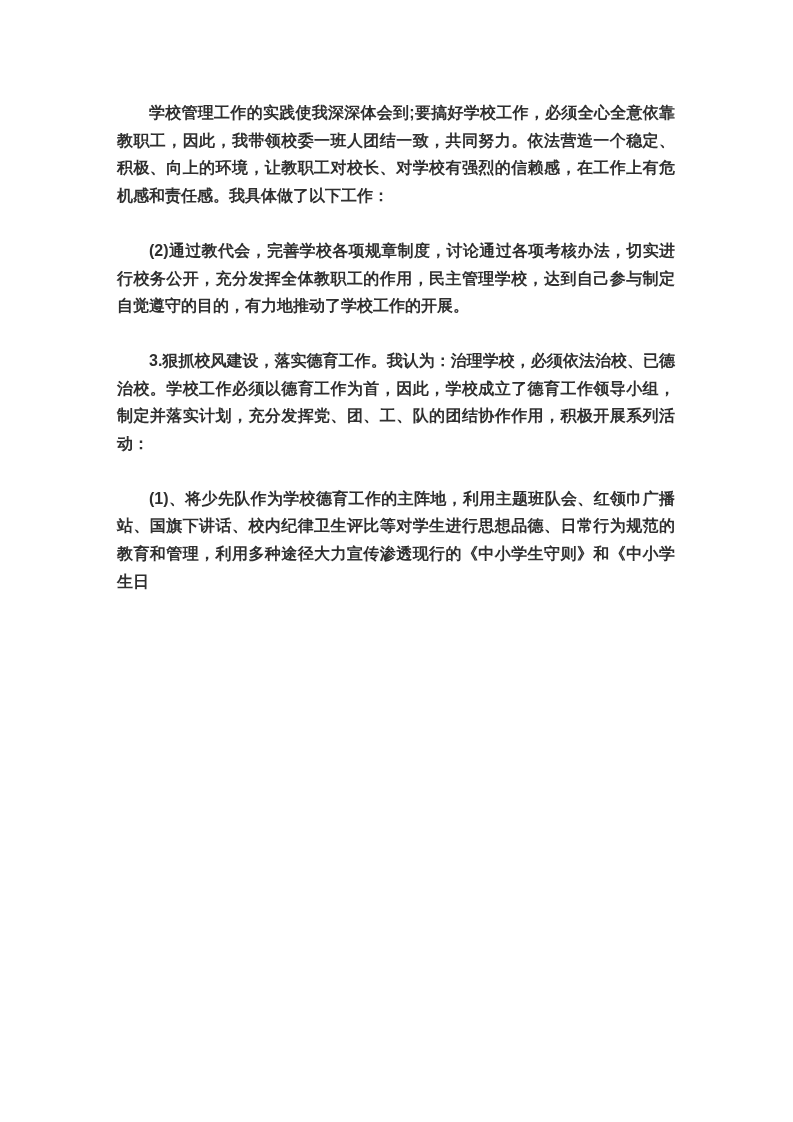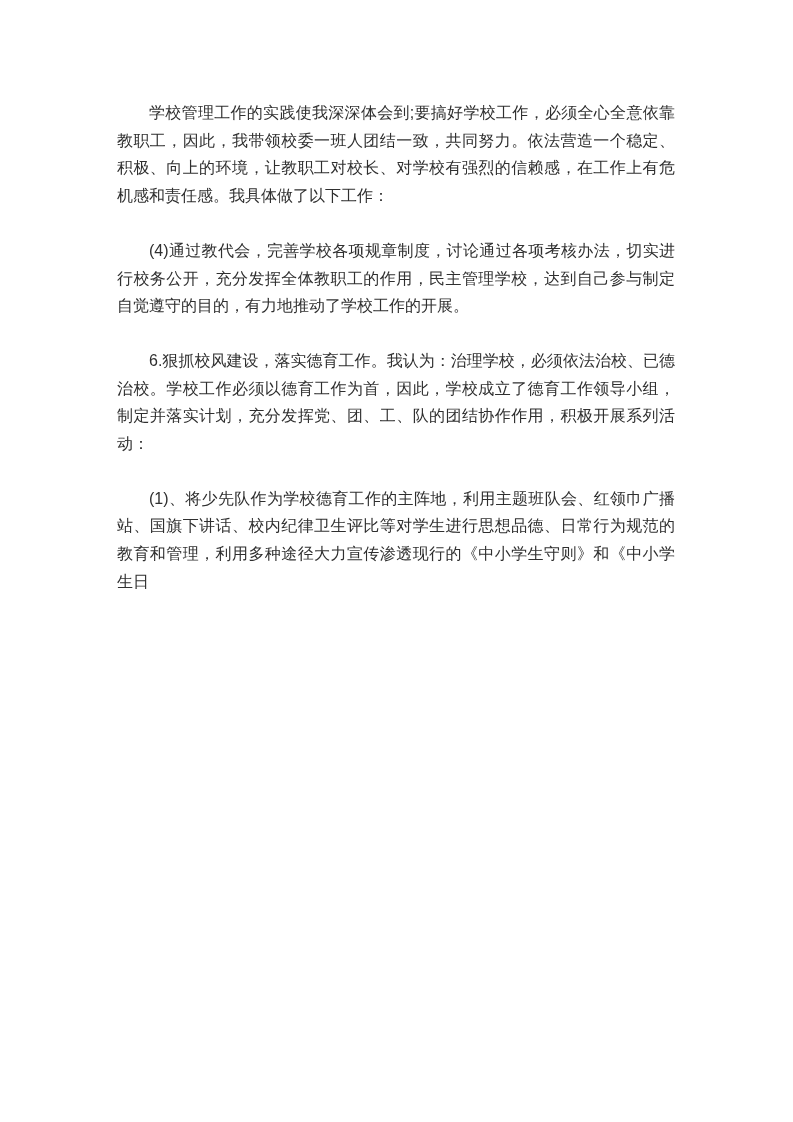--- a/index.html
+++ b/index.html
@@ -22,33 +22,33 @@
     width:793px;
     height:1122px;
     padding:99px 118px 0 117px;
     background:var(--bg);
     overflow:hidden;
   }
   .para{
     margin:0 0 27px 0;
     font-size:16px;
     line-height:27.7px;
-    font-weight:400;
+    font-weight:700;
     color:var(--ink);
     text-align:justify;
     text-justify:inter-ideograph;
     text-indent:2em;
     word-break:break-all;
     letter-spacing:0;
   }
   .para:last-child{
     margin-bottom:12px;
   }
 </style>
 </head>
 <body>
 
 <div class="page">
   <p class="para">学校管理工作的实践使我深深体会到;要搞好学校工作，必须全心全意依靠教职工，因此，我带领校委一班人团结一致，共同努力。依法营造一个稳定、积极、向上的环境，让教职工对校长、对学校有强烈的信赖感，在工作上有危机感和责任感。我具体做了以下工作：</p>
-  <p class="para">(4)通过教代会，完善学校各项规章制度，讨论通过各项考核办法，切实进行校务公开，充分发挥全体教职工的作用，民主管理学校，达到自己参与制定自觉遵守的目的，有力地推动了学校工作的开展。</p>
-  <p class="para">6.狠抓校风建设，落实德育工作。我认为：治理学校，必须依法治校、已德治校。学校工作必须以德育工作为首，因此，学校成立了德育工作领导小组，制定并落实计划，充分发挥党、团、工、队的团结协作作用，积极开展系列活动：</p>
+  <p class="para">(2)通过教代会，完善学校各项规章制度，讨论通过各项考核办法，切实进行校务公开，充分发挥全体教职工的作用，民主管理学校，达到自己参与制定自觉遵守的目的，有力地推动了学校工作的开展。</p>
+  <p class="para">3.狠抓校风建设，落实德育工作。我认为：治理学校，必须依法治校、已德治校。学校工作必须以德育工作为首，因此，学校成立了德育工作领导小组，制定并落实计划，充分发挥党、团、工、队的团结协作作用，积极开展系列活动：</p>
   <p class="para">(1)、将少先队作为学校德育工作的主阵地，利用主题班队会、红领巾广播站、国旗下讲话、校内纪律卫生评比等对学生进行思想品德、日常行为规范的教育和管理，利用多种途径大力宣传渗透现行的《中小学生守则》和《中小学生日</p>
 </div>
 
 </body></html>

